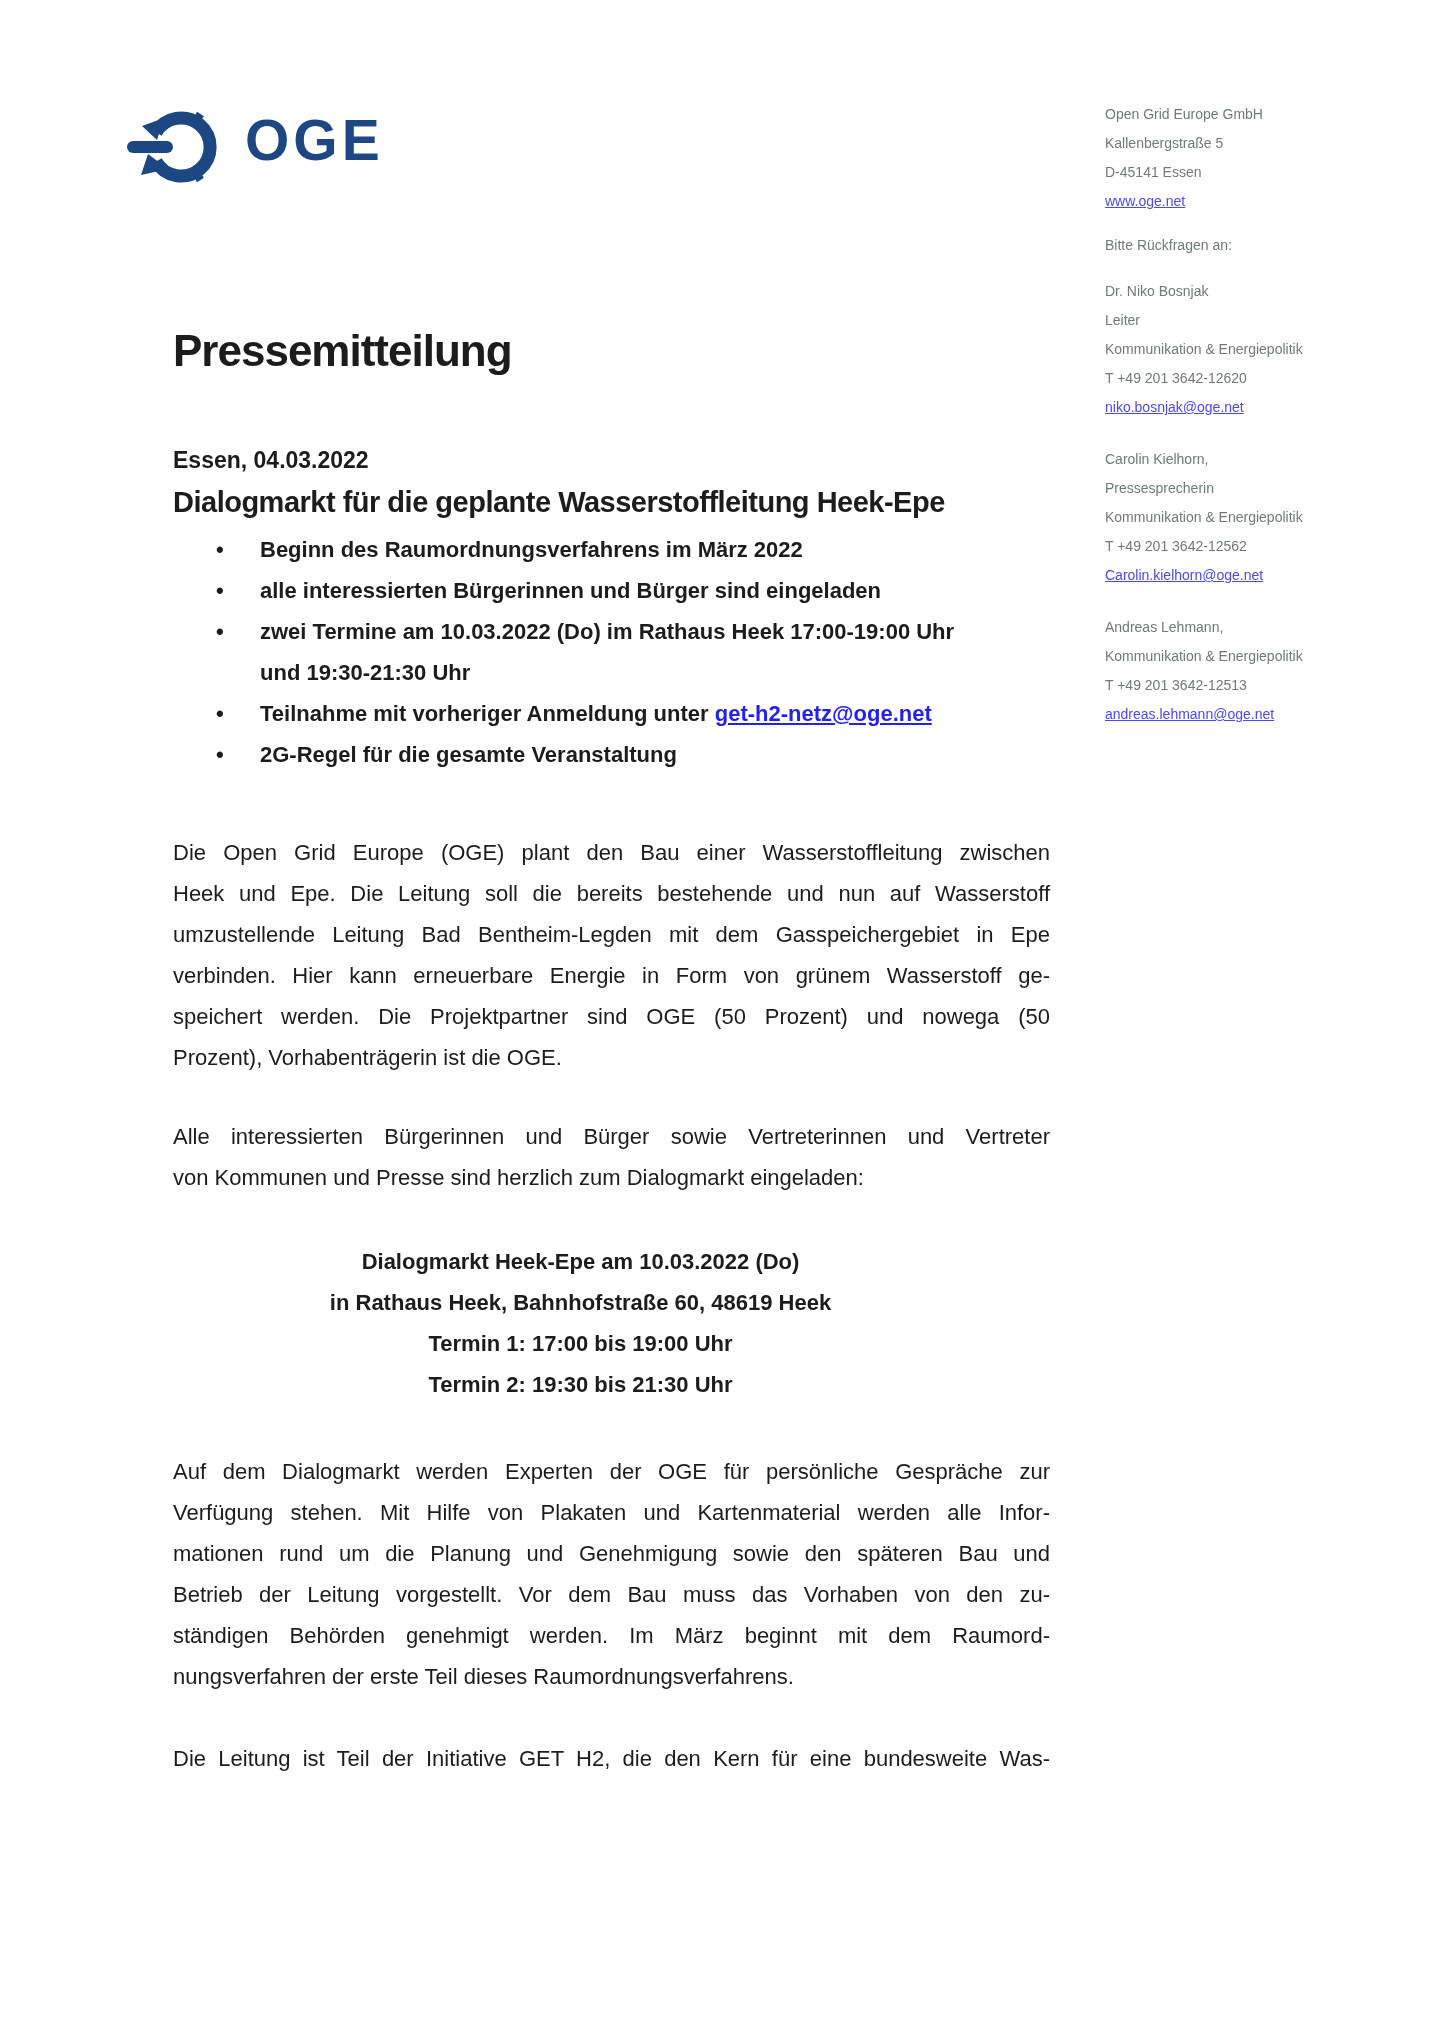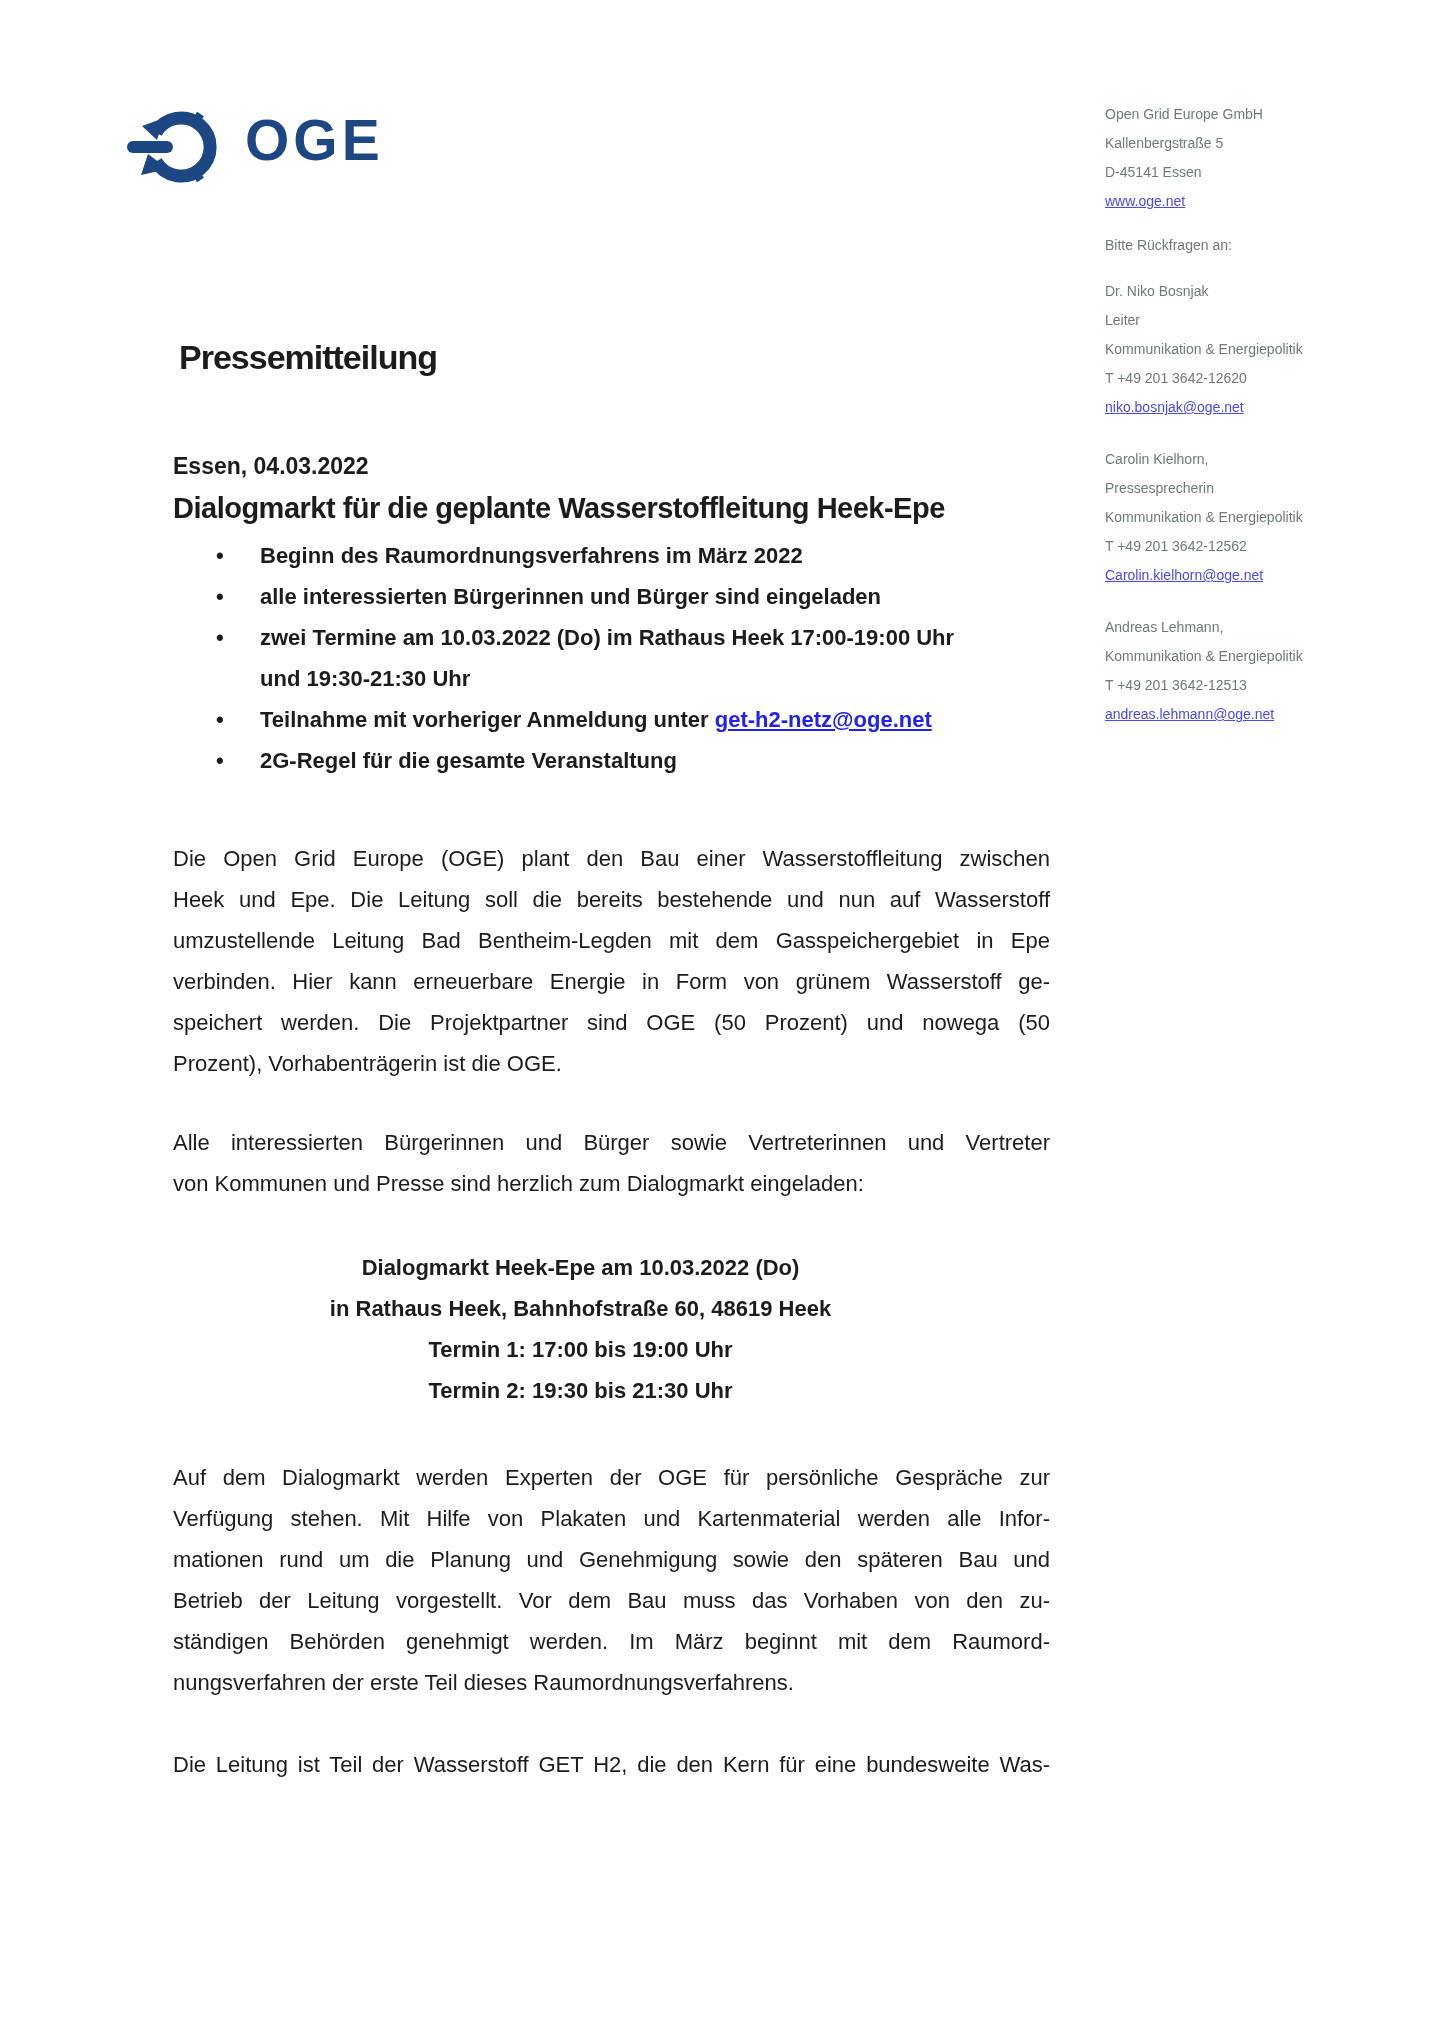--- a/index.html
+++ b/index.html
@@ -19,21 +19,21 @@
     position:absolute;left:1105px;top:100px;width:280px;
     font-size:14px;line-height:29px;color:var(--sb-gray,#6d7a7b);
   }
   .sb-line{white-space:nowrap;}
   .sb-link{display:block;white-space:nowrap;color:var(--sb-link,#4a48f0);text-decoration:underline;cursor:pointer;}
   .sb-inquiries{margin-top:15px;}
   .sb-contact{margin-top:23px;}
   .sb-contact:first-child{margin-top:17px;}
   
   .content{position:absolute;left:173px;top:330px;width:877px;font-size:22px;line-height:41px;}
-  .content h1{margin:6px;font-size:34px;line-height:42px;font-weight:bold;letter-spacing:-1px;}
+  .content h1{margin:0;font-size:44px;line-height:42px;font-weight:bold;letter-spacing:-1px;}
   .dateline{margin:73px 0 0 0;font-size:23px;font-weight:bold;line-height:30px;}
   .content h2{margin:8px 0 0 0;font-size:29px;line-height:38px;font-weight:bold;letter-spacing:-0.5px;}
   .bullets{margin:8px 0 0 0;padding:0;list-style:none;font-weight:bold;}
   .bullet-item{position:relative;padding-left:87px;}
   .bullet-item::before{
     content:"\2022";position:absolute;left:43px;top:0;font-size:22px;line-height:41px;
   }
   .content-link{color:var(--content-link,#2321ee);text-decoration:underline;cursor:pointer;}
   .para .pline{text-align:justify;text-align-last:justify;}
   .para .pline.lastline{text-align-last:left;}
@@ -140,19 +140,19 @@
         </div>
         <div class="para blk-3">
           <div class="pline">Auf dem Dialogmarkt werden Experten der OGE für persönliche Gespräche zur</div>
           <div class="pline">Verfügung stehen. Mit Hilfe von Plakaten und Kartenmaterial werden alle Infor-</div>
           <div class="pline">mationen rund um die Planung und Genehmigung sowie den späteren Bau und</div>
           <div class="pline">Betrieb der Leitung vorgestellt. Vor dem Bau muss das Vorhaben von den zu-</div>
           <div class="pline">ständigen Behörden genehmigt werden. Im März beginnt mit dem Raumord-</div>
           <div class="pline lastline">nungsverfahren der erste Teil dieses Raumordnungsverfahrens.</div>
         </div>
         <div class="para blk-4">
-          <div class="pline">Die Leitung ist Teil der Wasserstoff GET H2, die den Kern für eine bundesweite Was-</div>
+          <div class="pline">Die Leitung ist Teil der Initiative GET H2, die den Kern für eine bundesweite Was-</div>
           <div class="pline">serstoffinfrastruktur etablieren und so die Umsetzung der Energiewende möglich</div>
         </div>
       </div>
   </main>
 
 </div>
 
 </body></html>

